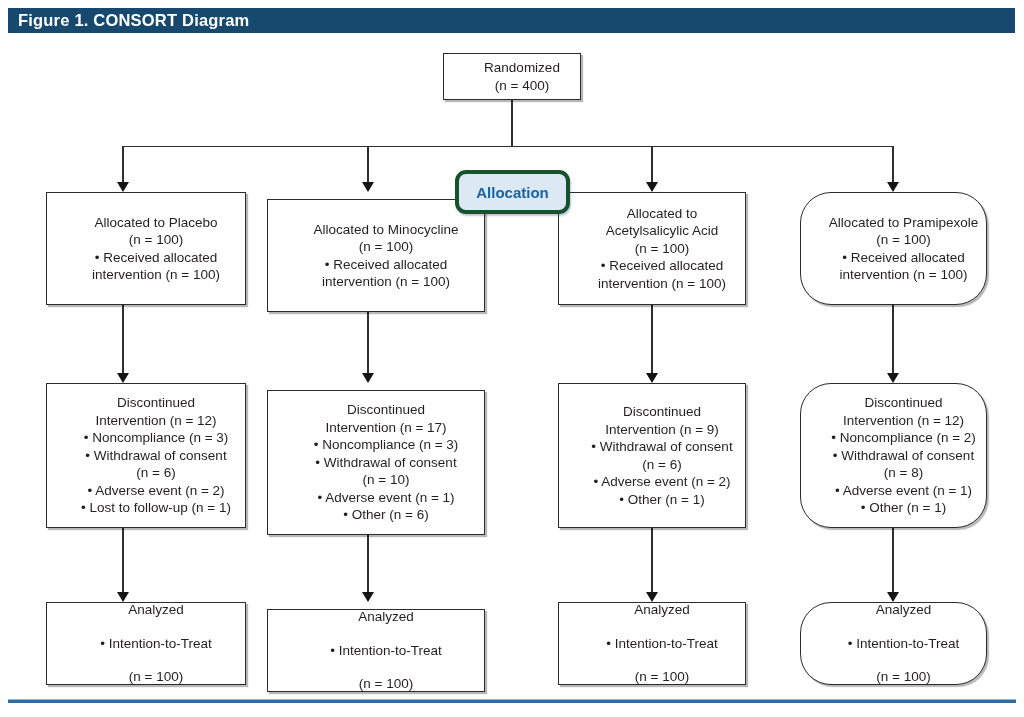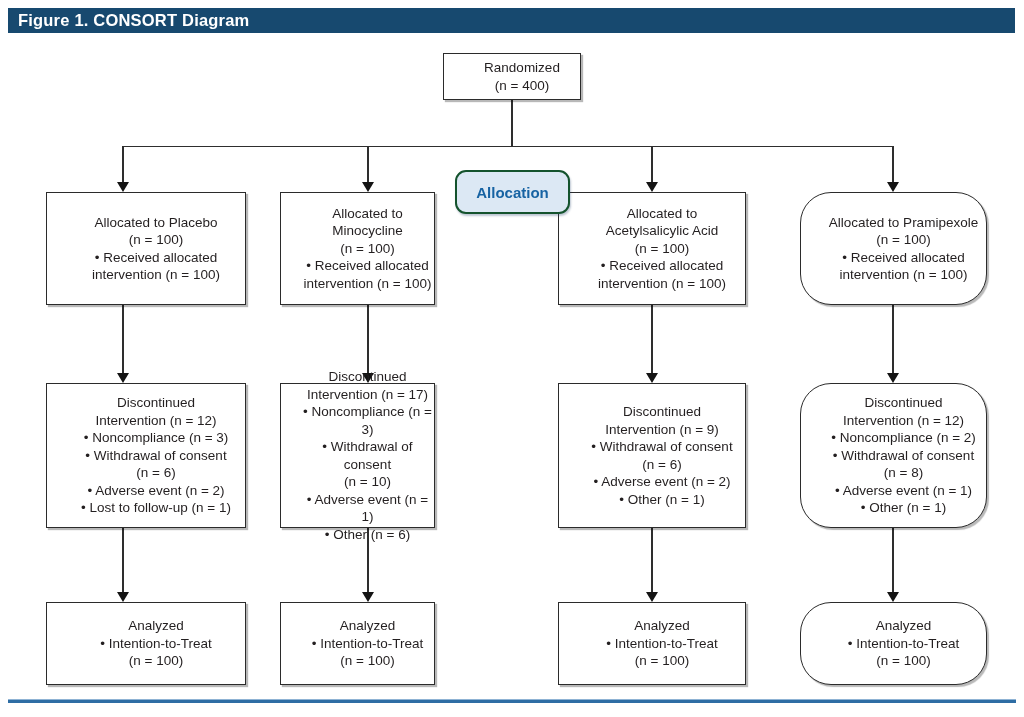--- a/index.html
+++ b/index.html
@@ -11,32 +11,32 @@
               display:flex;align-items:center;}
   .header-bar .title{color:#ffffff;font-size:16.5px;font-weight:bold;padding-left:10px;letter-spacing:0.2px;}
 
   
   .fbox{position:absolute;box-sizing:border-box;background:#ffffff;border:1.5px solid #2b2b2b;
         box-shadow:2px 2px 1px rgba(0,0,0,0.28);
         display:flex;flex-direction:column;align-items:center;justify-content:center;
         text-align:center;font-size:13.5px;line-height:17.5px;color:#231f20;z-index:2;padding-left:20px;}
 
   .col1{left:46px;width:200px;}
-  .col2{left:280px;width:155px;}
+  .col2{left:267px;width:218px;margin-top:7px;}
   .col3{left:558px;width:188px;}
   .col4{left:800px;width:187px;border-radius:31px;}
   .row-alloc{top:192px;height:113px;}
   .row-follow{top:383px;height:145px;}
-  .row-analysis{top:602px;height:83px;}
+  .row-analysis{top:602px;height:83px;gap:16px;}
 
   .randomized{left:443px;top:53px;width:138px;height:47px;}
 
   
   .stage{position:absolute;box-sizing:border-box;left:455px;width:115px;height:44px;
-         background:#DCE8F4;border:2px solid #14532d;border-radius:11px;
+         background:#DCE8F4;border:4px solid #14532d;border-radius:11px;
          display:flex;align-items:center;justify-content:center;
          font-size:15px;font-weight:bold;color:#1763A3;z-index:3;
          box-shadow:1px 2px 2px rgba(40,70,110,0.30);}
   .stage-alloc{top:170px;}
   .stage-follow{top:361px;}
   .stage-analysis{top:580px;}
 
   
   .vline{position:absolute;width:1.5px;background:#2e2e2e;z-index:1;}
   .hline{position:absolute;height:1.5px;background:#2e2e2e;z-index:1;}

